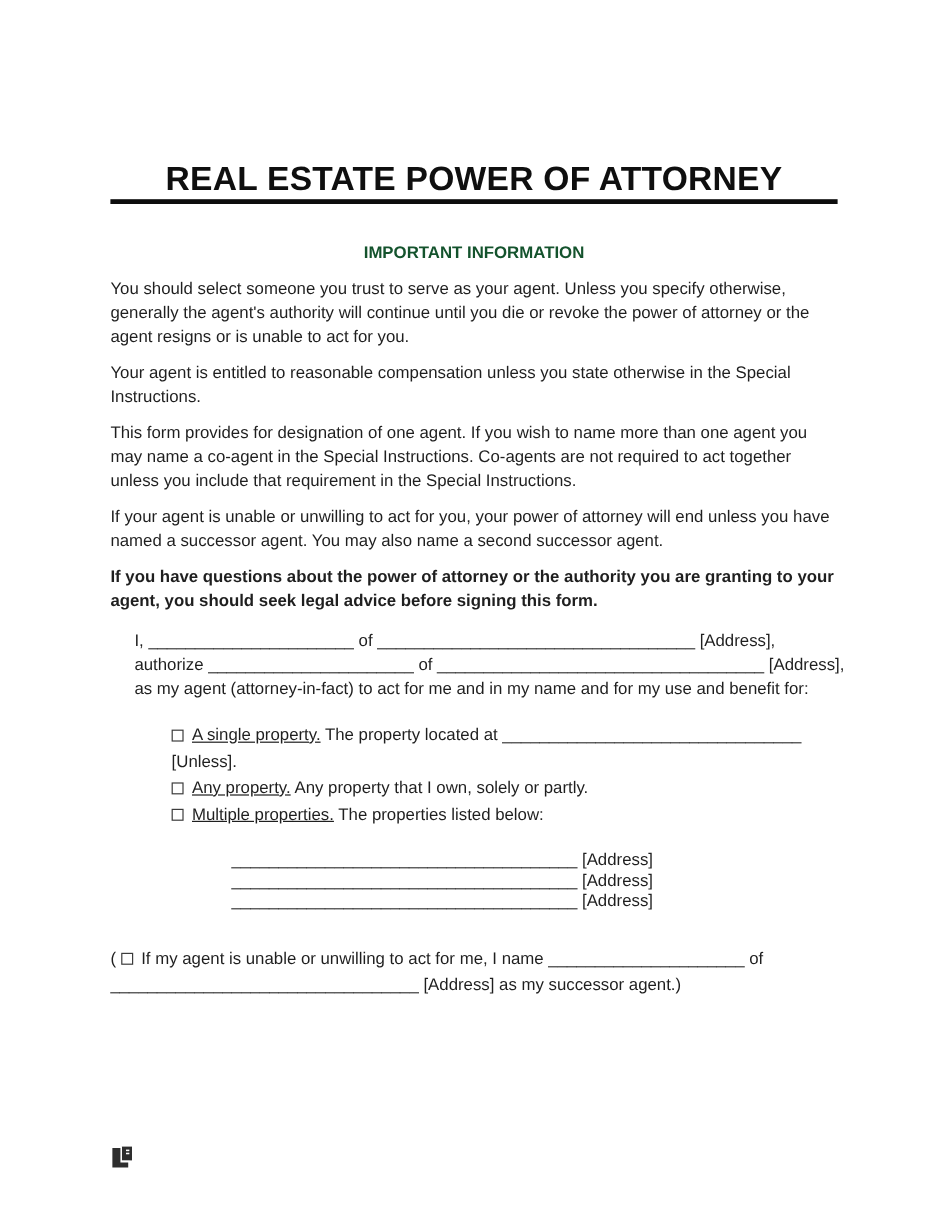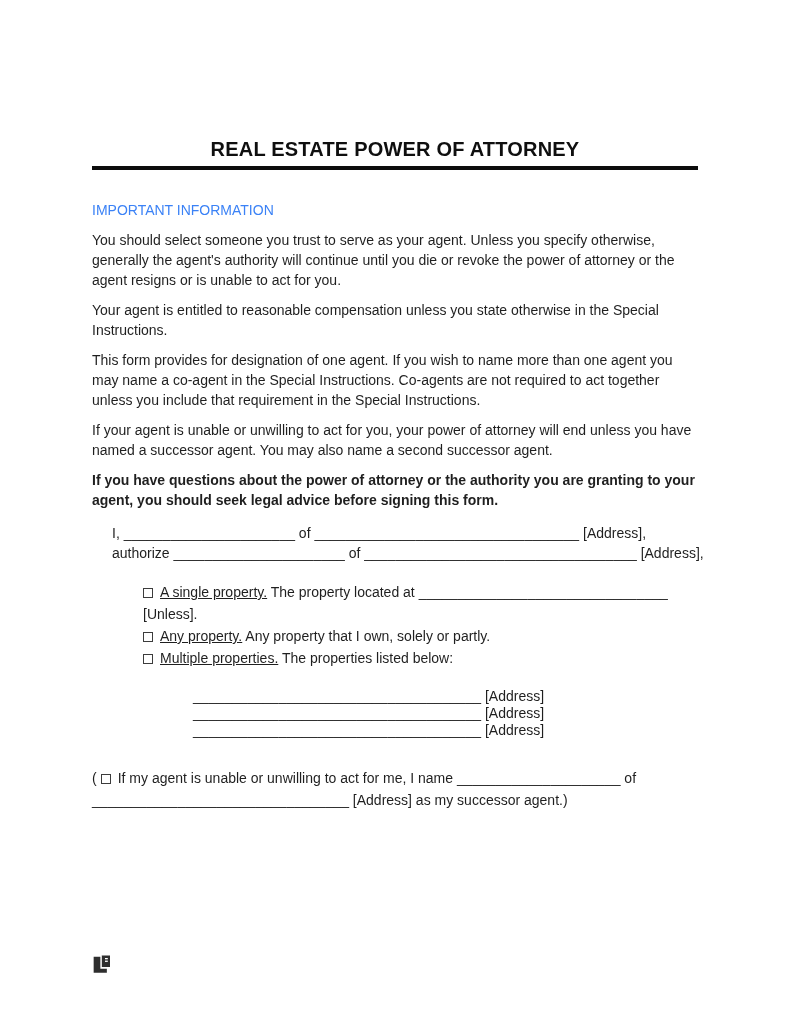--- a/index.html
+++ b/index.html
@@ -11,26 +11,26 @@
     background:#ffffff;
     font-family:"Liberation Sans","DejaVu Sans",sans-serif;
     font-size:14px; line-height:20px;
     color:#1f1f1f;
     overflow:hidden;
   }
   .content { padding:0 93px 0 92px; }
   .doc-title {
     margin-top:137px;
     text-align:center;
-    font-size:20px; line-height:24px;
+    font-size:28px; line-height:24px;
     font-weight:bold; color:#0f0f0f;
     letter-spacing:0.2px;
   }
   .title-rule { margin-top:5px; border-bottom:4px solid #0d0d0d; }
-  .h2 { font-weight:normal; color:#3b82f6; }
+  .h2 { text-align:center; font-weight:bold; color:#14532d; }
   .h2-important { margin-top:30px; }
   .h2-designation { margin-top:20px; }
   .para { margin-top:10px; }
   .para-first { margin-top:18px; }
   .para-bold { font-weight:bold; }
   .intro { margin-top:13px;margin-left:20px; }
   .intro-line { white-space:nowrap; }
   .options { margin-top:18px; padding-left:51px; line-height:22px; }
   .option-wrap-line { line-height:22px; }
   .cb {
@@ -66,20 +66,21 @@
     <p class="para">You should select someone you trust to serve as your agent. Unless you specify otherwise, generally the agent's authority will continue until you die or revoke the power of attorney or the agent resigns or is unable to act for you.</p>
     <p class="para">Your agent is entitled to reasonable compensation unless you state otherwise in the Special Instructions.</p>
     <p class="para">This form provides for designation of one agent. If you wish to name more than one agent you may name a co-agent in the Special Instructions. Co-agents are not required to act together unless you include that requirement in the Special Instructions.</p>
     <p class="para">If your agent is unable or unwilling to act for you, your power of attorney will end unless you have named a successor agent. You may also name a second successor agent.</p>
     <p class="para para-bold">If you have questions about the power of attorney or the authority you are granting to your agent, you should seek legal advice before signing this form.</p>
 
 
     <div class="intro">
       <div class="intro-line">I, ______________________ of __________________________________ [Address],</div>
       <div class="intro-line">authorize ______________________ of ___________________________________ [Address],</div>
+      <div class="intro-line">as my agent (attorney-in-fact) to act for me and in my name and for my use and benefit for:</div>
     </div>
 
     <div class="options">
 
       <div class="option">
         <span class="cb"></span><span class="ul">A single property.</span><span> The property located at </span><span class="blank">________________________________</span>
         <div class="option-wrap-line">[Unless].</div>
       </div>
 
       <div class="option">

